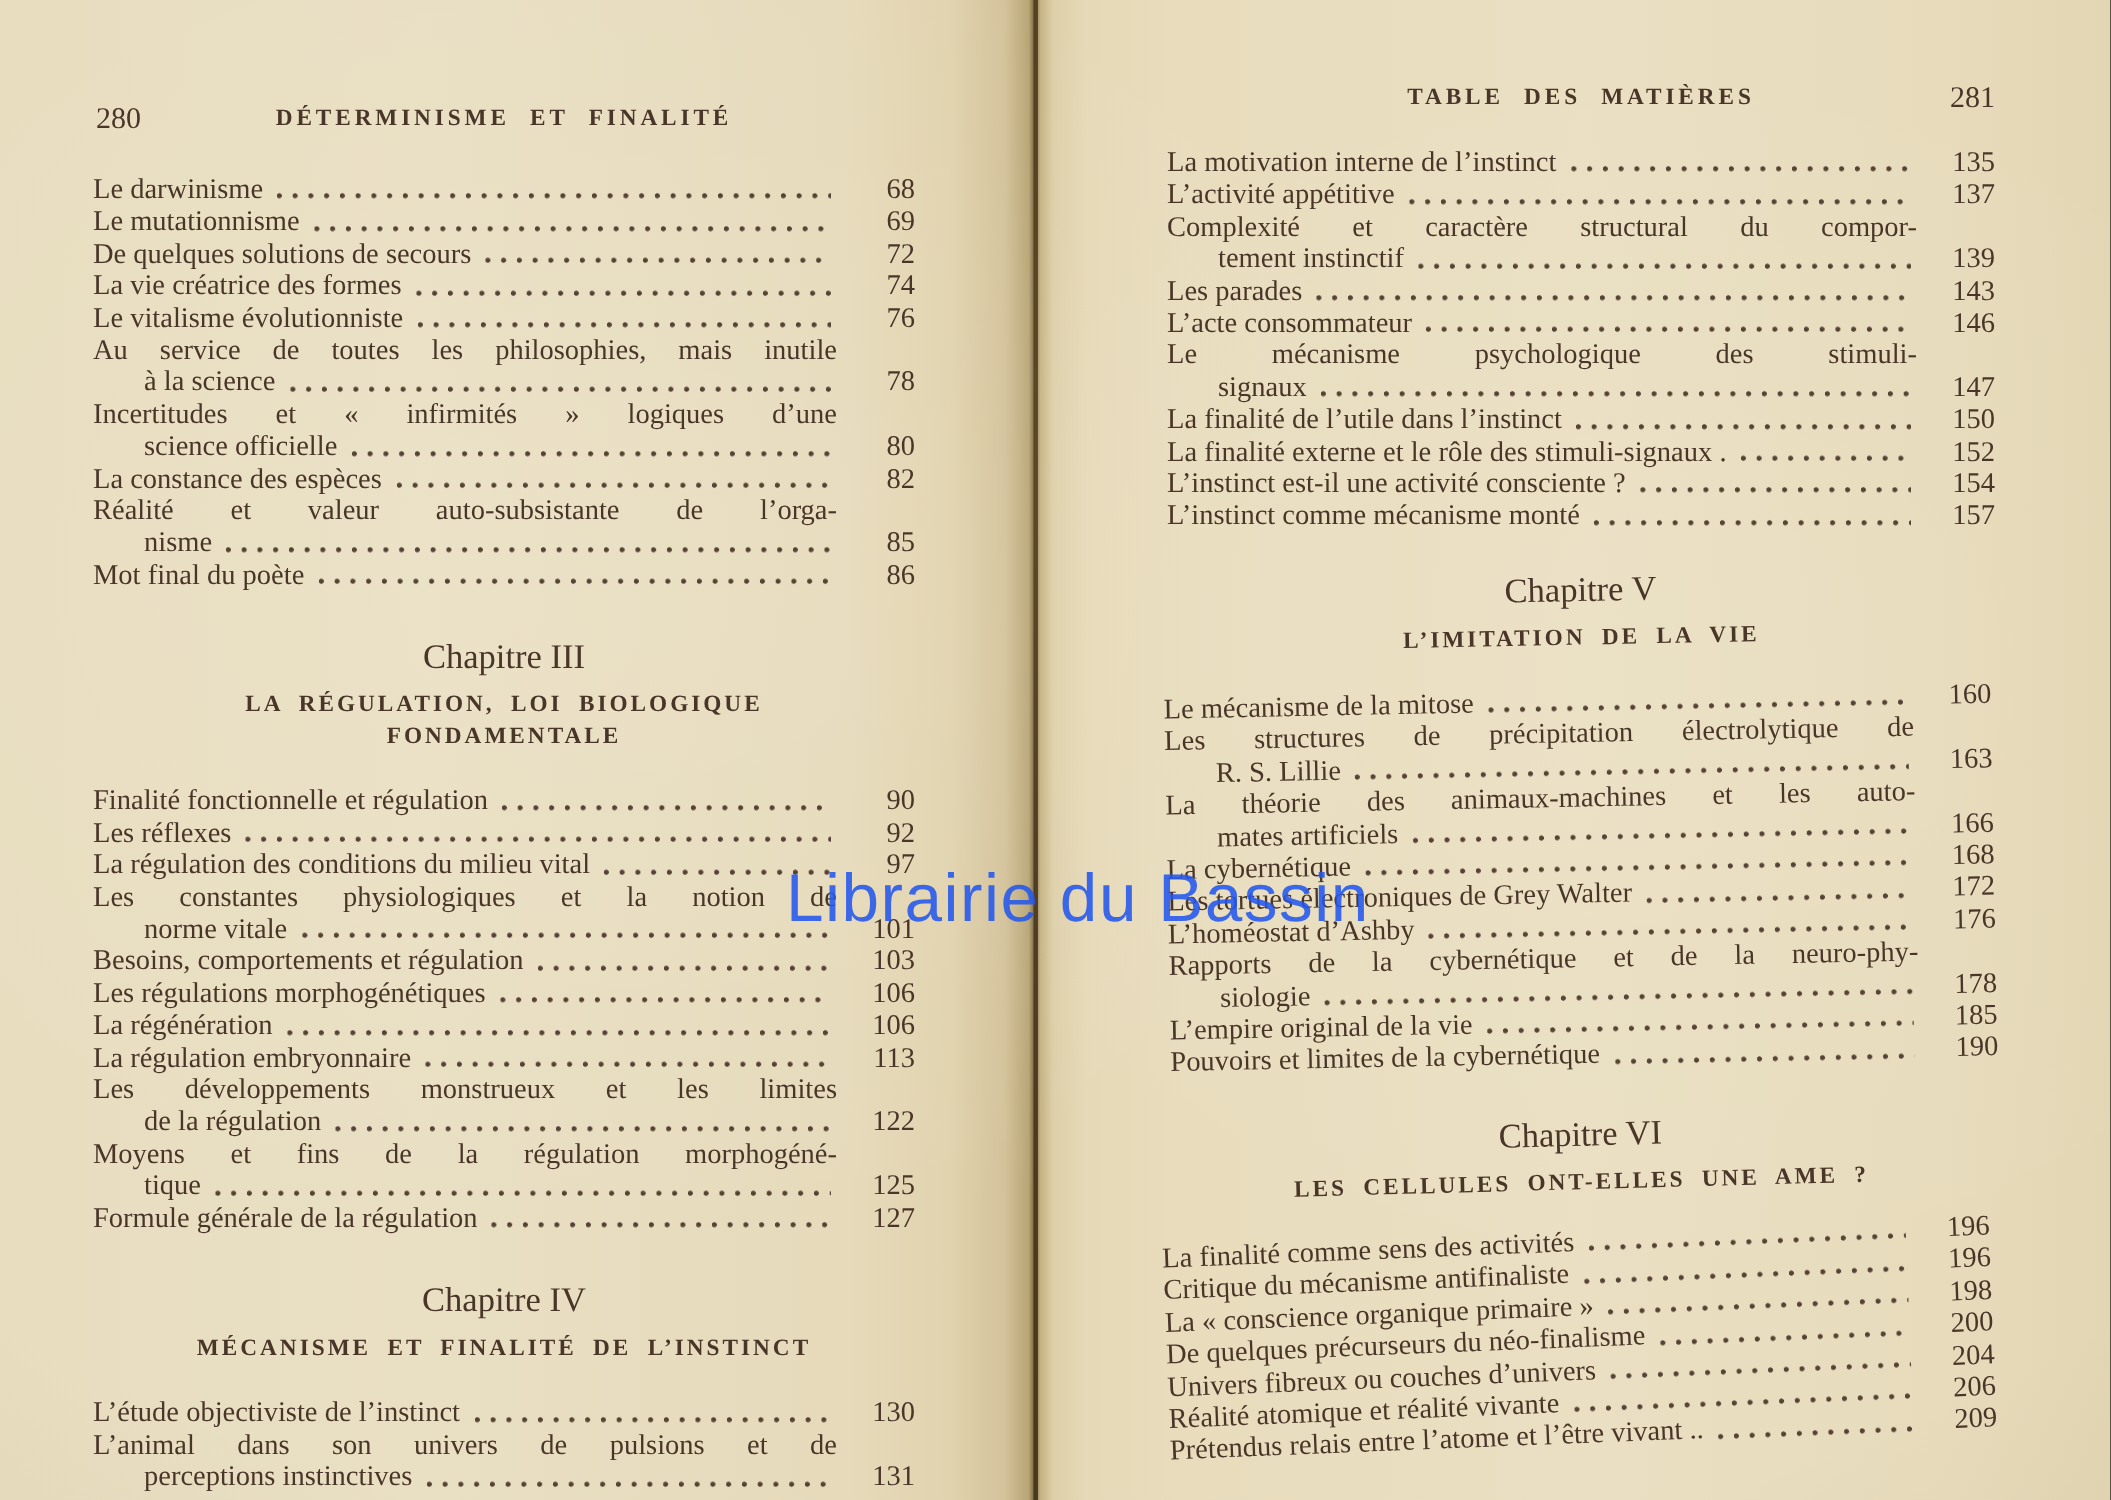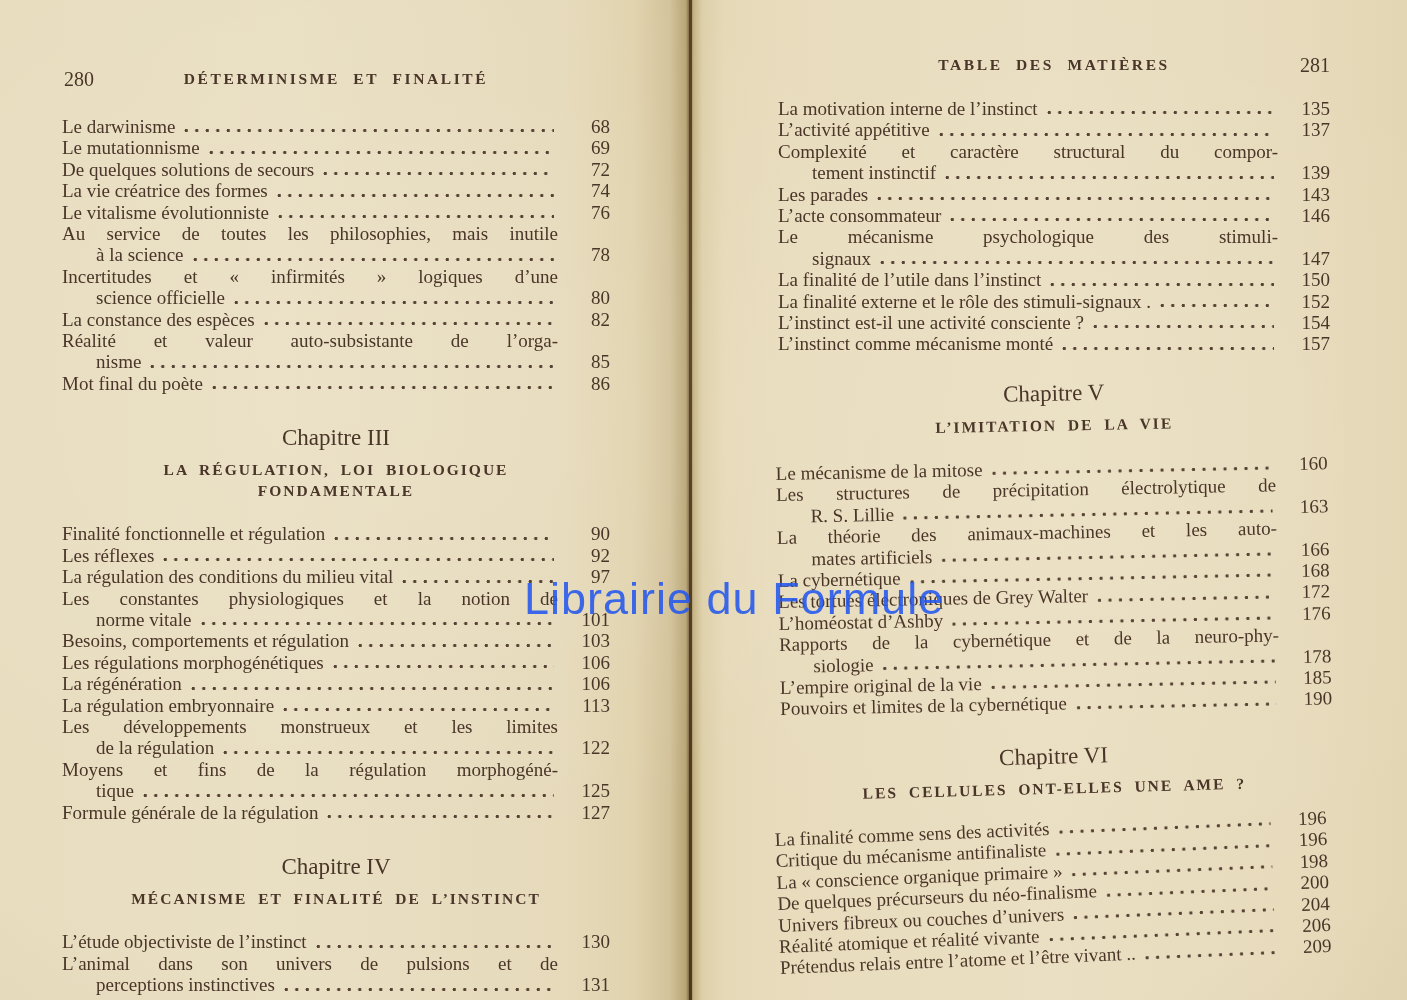--- a/index.html
+++ b/index.html
@@ -490,14 +490,14 @@
             <div class="entry-row">
               <span class="entry-text">Prétendus relais entre l’atome et l’être vivant ..</span>
               <span class="dots"></span>
               <span class="entry-num">209</span>
             </div>
           </div>
         </div>
       </div>
   </div>
 
-  <div class="watermark" style="color: rgb(36, 88, 238);">Librairie du Formule</div>
+  <div class="watermark" style="color: rgb(36, 88, 238);">Librairie du Bassin</div>
 </div>
 
 </body></html>

